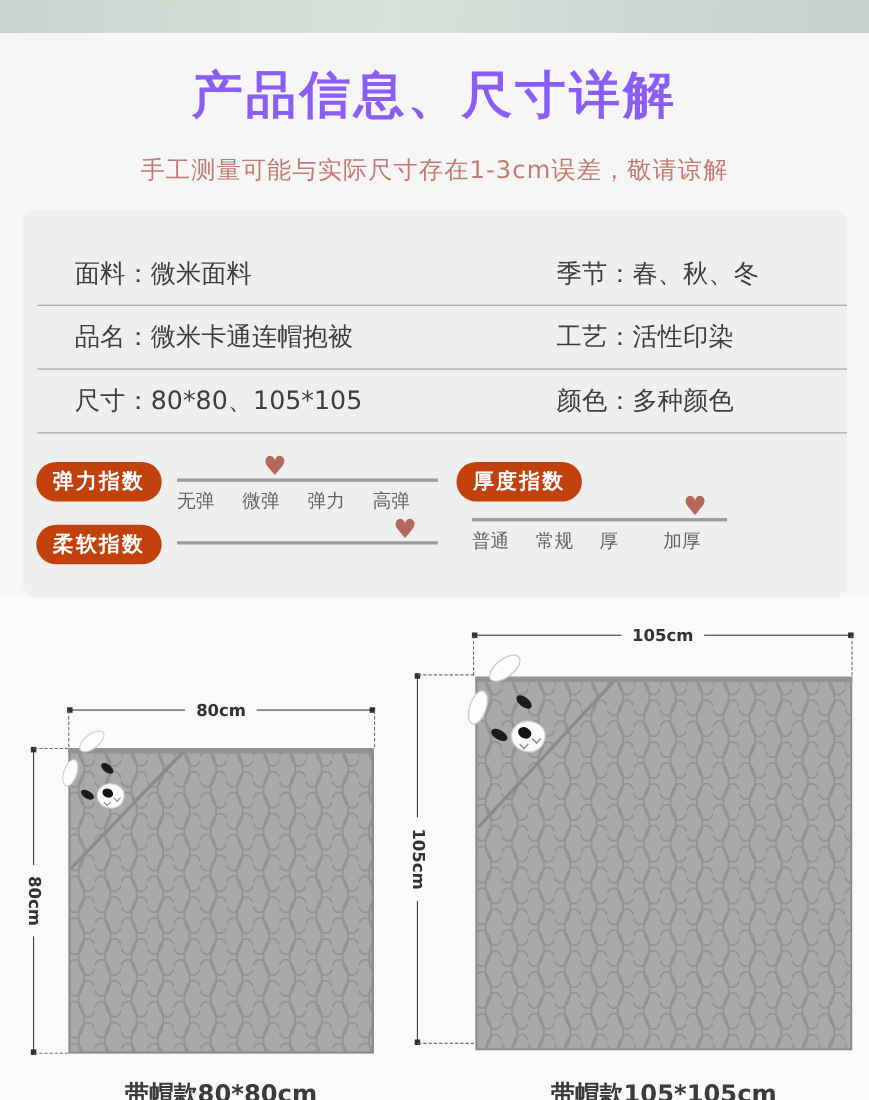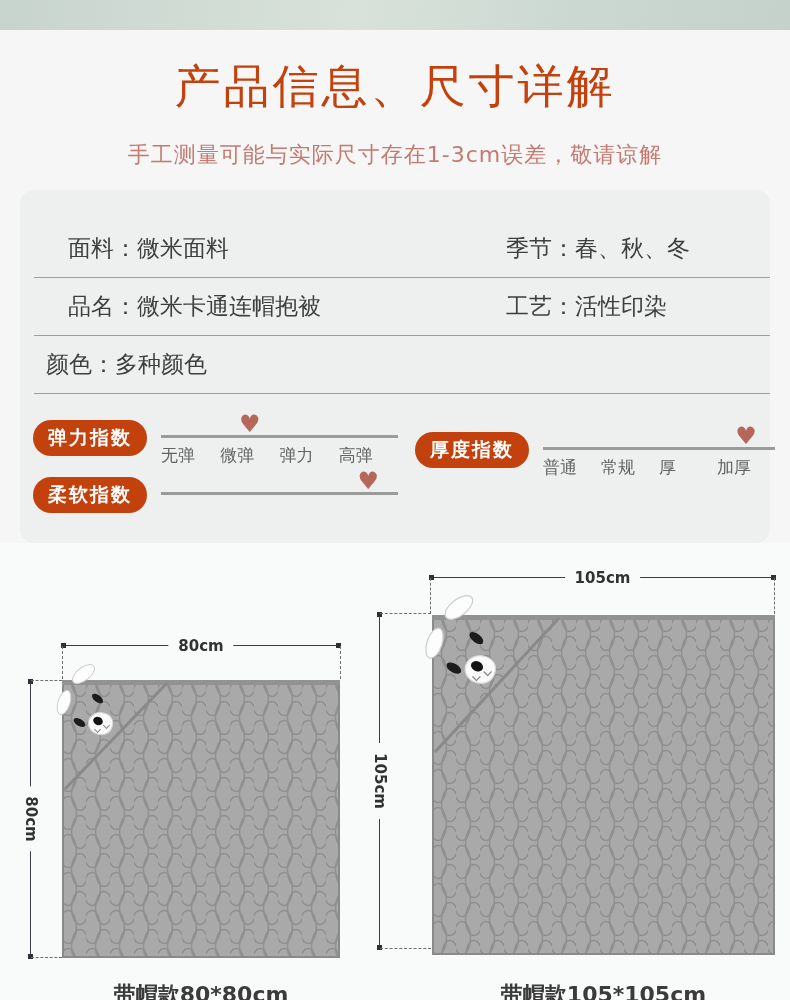--- a/index.html
+++ b/index.html
@@ -7,21 +7,21 @@
   .page {
     position:relative; width:790px; height:1000px; overflow:hidden;
     background:#f5f6f5; margin:0 auto;
     font-family:"DejaVu Sans","Liberation Sans",sans-serif;
   }
   
   .top-band { position:absolute; left:0; top:0; width:790px; height:30px;
     background:linear-gradient(95deg,#c7d4cd 0%,#d8e2db 45%,#ccd9d2 70%,#c4d2cb 100%); }
   
   .hero { position:absolute; left:0; top:30px; width:790px; text-align:center; }
-  .hero-title { margin-top:26px; font-size:46px; font-weight:normal; letter-spacing:3px; color:#c2410c; }
+  .hero-title { margin-top:26px; font-size:46px; font-weight:bold; letter-spacing:3px; color:#8b5cf6; }
   .hero-sub { margin-top:22px; font-size:22px; color:#c47a71; letter-spacing:1px; }
   
   .card { position:absolute; left:20px; top:190px; width:750px; height:353px;
     background:#edf0ee; border-radius:14px; }
   .info-table { padding-top:30px; }
   .info-row { display:flex; align-items:center; height:58px;
     margin-left:14px; border-bottom:1px solid #9aa09c; font-size:23px; color:#3e3e3e; }
   .cell-l { width:460px; padding-left:34px; }
   .cell-r { flex:1; padding-left:12px; }
   
@@ -82,20 +82,21 @@
     <div class="info-table">
       <div class="info-row">
         <div class="cell-l"><span>面料：</span><span>微米面料</span></div>
         <div class="cell-r"><span>季节：</span><span>春、秋、冬</span></div>
       </div>
       <div class="info-row">
         <div class="cell-l"><span>品名：</span><span>微米卡通连帽抱被</span></div>
         <div class="cell-r"><span>工艺：</span><span>活性印染</span></div>
       </div>
       <div class="info-row">
+        <div class="cell-l"><span>尺寸：</span><span>80*80、105*105</span></div>
         <div class="cell-r"><span>颜色：</span><span>多种颜色</span></div>
       </div>
     </div>
 
     <div class="index-group" style="left:13px; top:230px;">
       <div class="badge">弹力指数</div>
       <div class="index-scale" style="width:237px;">
         <div class="scale-line"></div>
         <span class="heart" style="left:calc(37.5% - 12px);">♥</span>
         <div class="scale-labels">
@@ -108,21 +109,21 @@
     </div>
 
     <div class="index-group" style="left:13px; top:287px;">
       <div class="badge">柔软指数</div>
       <div class="index-scale" style="width:237px;">
         <div class="scale-line"></div>
         <span class="heart" style="left:calc(87.5% - 12px);">♥</span>
       </div>
     </div>
 
-    <div class="index-group" style="left:395px; top:242px;">
+    <div class="index-group" style="left:395px; top:230px;flex-direction:column;">
       <div class="badge">厚度指数</div>
       <div class="index-scale" style="width:232px;">
         <div class="scale-line"></div>
         <span class="heart" style="left:calc(87.5% - 12px);">♥</span>
         <div class="scale-labels">
           <span>普通</span>
           <span>常规</span>
           <span>厚</span>
           <span>加厚</span>
         </div>

